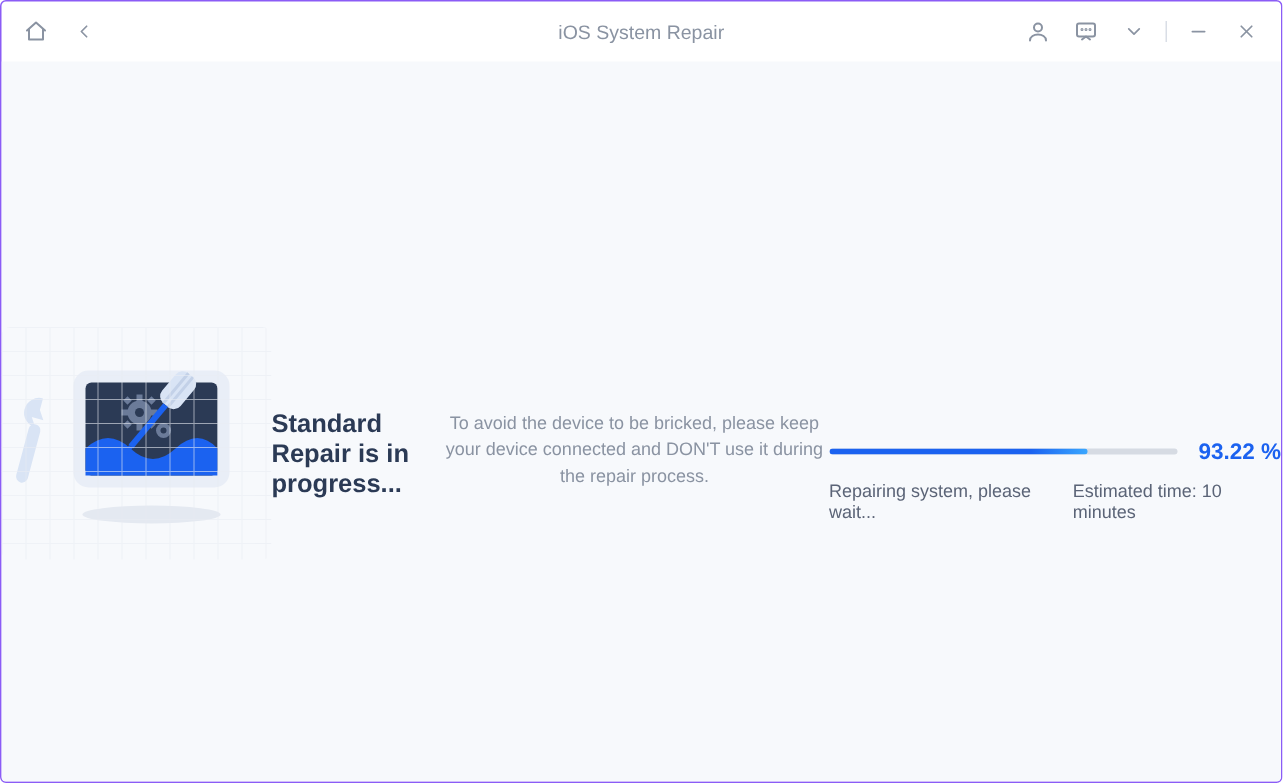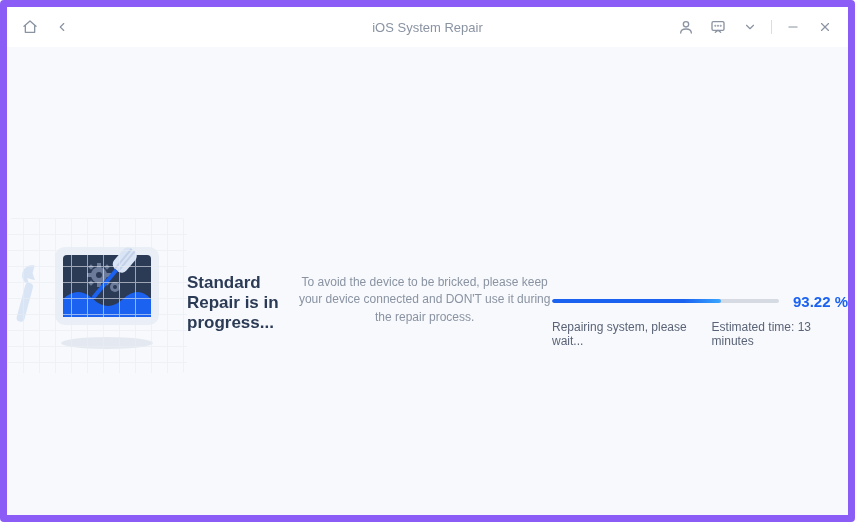--- a/index.html
+++ b/index.html
@@ -1,17 +1,17 @@
 <!DOCTYPE html>
 <html><head>
 <meta charset="utf-8">
 <style>
   * { margin: 0; padding: 0; box-sizing: border-box; }
   html, body { width: 855px; height: 522px; font-family: -apple-system, "Segoe UI", Arial, sans-serif; background: #fff; }
-  .window { width: 855px; height: 522px; background: #fff; border: 7px solid #8b5cf6; border-radius: 4px; position: relative; overflow: hidden; }
+  .window { width: 855px; height: 522px; background: #fff; border: 1px solid #8b5cf6; border-radius: 4px; position: relative; overflow: hidden; }
   .titlebar { height: 40px; display: flex; align-items: center; padding: 0 12px; position: relative; }
   .titlebar .left { display: flex; align-items: center; gap: 10px; }
   .titlebar .center { position: absolute; left: 50%; transform: translateX(-50%); color: #8a93a2; font-size: 13px; }
   .titlebar .right { margin-left: auto; display: flex; align-items: center; gap: 10px; }
   .icon-btn { width: 22px; height: 22px; display: inline-flex; align-items: center; justify-content: center; color: #8a93a2; cursor: pointer; }
   .sep { width: 1px; height: 14px; background: #d9dee6; }
   .content { position: absolute; top: 40px; left: 0; right: 0; bottom: 0; background: #f7f9fc; display: flex; flex-direction: row; align-items: center; padding-top: 28px; }
   .illus-wrap { width: 190px; height: 155px; position: relative; display: flex; align-items: center; justify-content: center; }
   .grid-bg { position: absolute; inset: 0; background-image:
       linear-gradient(#e9edf3 1px, transparent 1px),
@@ -133,18 +133,18 @@
 
     <div class="progress-area">
       <div class="progress-row">
         <div class="progress-track">
           <div class="progress-fill" style="width:74.35%"></div>
         </div>
         <div class="percent">93.22 %</div>
       </div>
       <div class="progress-meta">
         <span>Repairing system, please wait...</span>
-        <span>Estimated time: 13 minutes</span>
+        <span>Estimated time: 10 minutes</span>
       </div>
     </div>
 
   </div>
 </div>
 
 </body></html>

